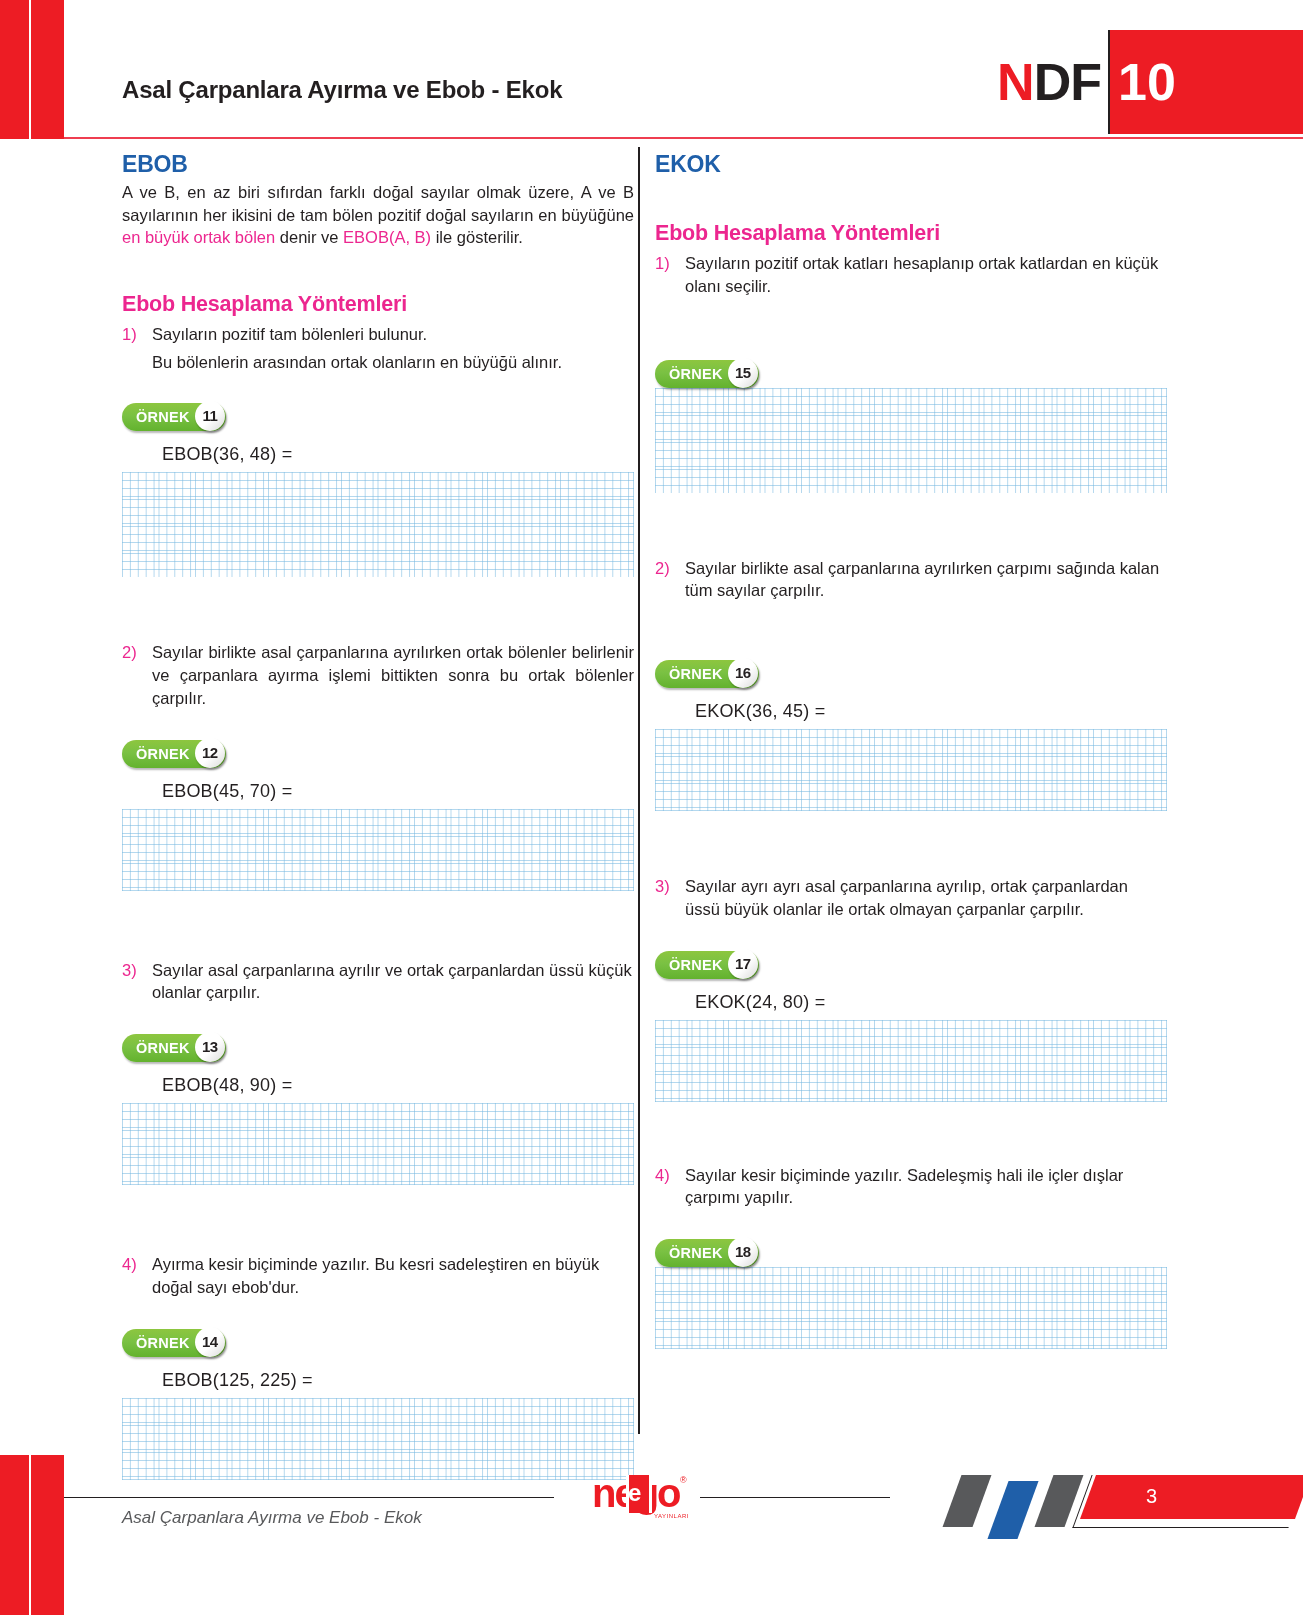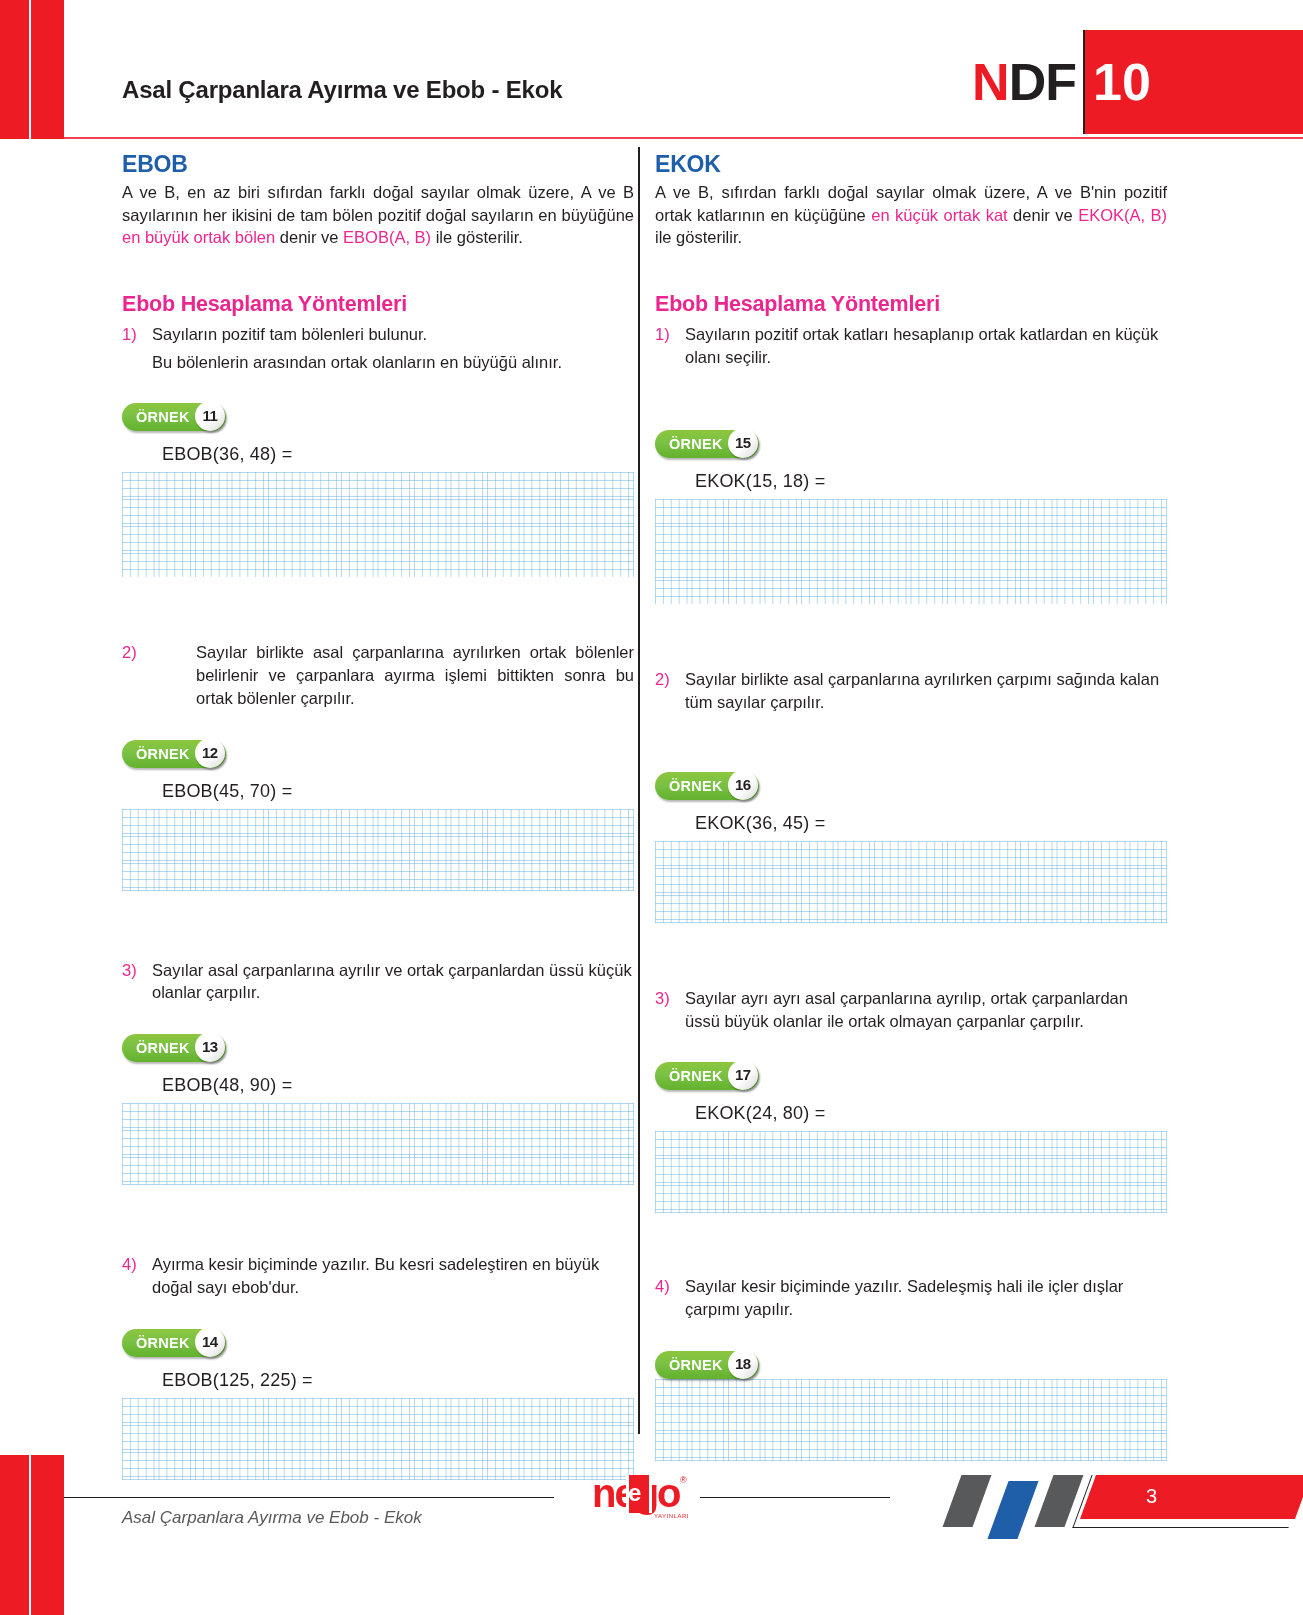--- a/index.html
+++ b/index.html
@@ -80,21 +80,21 @@
   }
   #logo-ndf .ndf-n { color: #ed1c24; }
   #logo-ndf .ndf-df { color: #231f20; }
   #logo-divider {
     width: 2px;
     background: #231f20;
   }
   #logo-number {
     background: #ed1c24;
     color: #ffffff;
-    width: 218px;
+    width: 193px;
     display: flex;
     align-items: center;
     padding-left: 8px;
     font-size: 52px;
     font-weight: bold;
     line-height: 1;
     box-sizing: border-box;
   }
 
   
@@ -151,21 +151,21 @@
     line-height: 1.38;
     color: #231f20;
     margin-top: 4px;
   }
   .method-num {
     color: #ec268f;
     width: 30px;
     flex: 0 0 30px;
   }
   .method-text { flex: 1 1 auto; }
-  .method-text.justify { text-align: justify; margin-left: 44px; }
+  .method-text.justify { text-align: justify; }
   .method-text .sub { display: block; margin-top: 5px; }
 
   
   .ornek-badge {
     position: relative;
     display: inline-block;
     height: 28px;
     padding: 0 36px 0 14px;
     border-radius: 14px;
     background: linear-gradient(to bottom, #8dc63f 0%, #7ac143 45%, #63b22e 100%);
@@ -433,36 +433,34 @@
           <span>ÖRNEK</span>
           <span class="badge-circle">14</span>
         </span>
       </div>
       <div class="expr">EBOB(125, 225)  =</div>
       <div class="grid-paper"></div>
     </div>
 
     <div class="column" id="col-right">
       <div class="section-title">EKOK</div>
-      <div class="definition"><span>A ve B, sıfırdan farklı doğal sayılar olmak üzere, A ve B'nin pozitif ortak katlarının en küçüğüne </span><span class="hl">en küçük ortak kat</span><span> denir ve </span><span class="hl">EKOK(A, B)</span><span> ile gösterilir.</span></div>
 
       <div class="methods-title">Ebob Hesaplama Yöntemleri</div>
 
       <div class="method">
         <span class="method-num">1)</span>
         <span class="method-text">Sayıların pozitif ortak katları hesaplanıp ortak katlardan en küçük olanı seçilir.</span>
       </div>
 
       <div class="badge-row" style="margin-top:62px">
         <span class="ornek-badge">
           <span>ÖRNEK</span>
           <span class="badge-circle">15</span>
         </span>
       </div>
-      <div class="expr">EKOK(15, 18)  =</div>
       <div class="grid-paper tall"></div>
 
       <div class="method" style="margin-top:64px">
         <span class="method-num">2)</span>
         <span class="method-text">Sayılar birlikte asal çarpanlarına ayrılırken çarpımı sağında kalan tüm sayılar çarpılır.</span>
       </div>
 
       <div class="badge-row" style="margin-top:58px">
         <span class="ornek-badge">
           <span>ÖRNEK</span>

